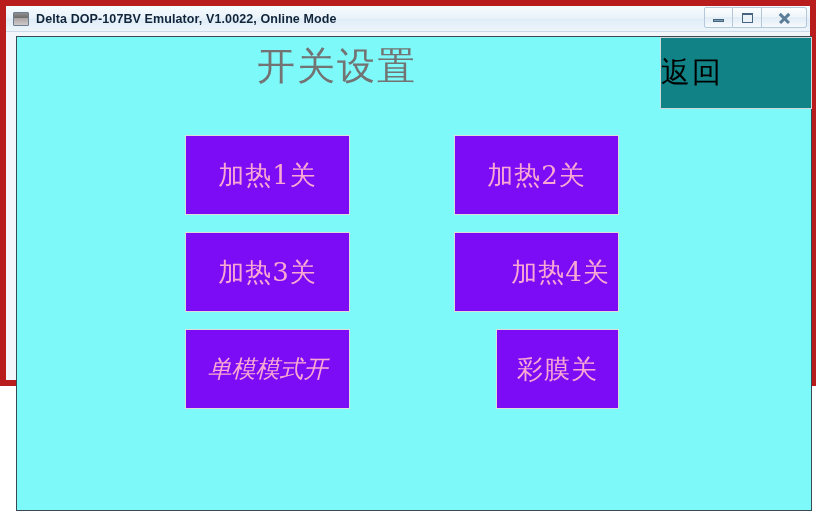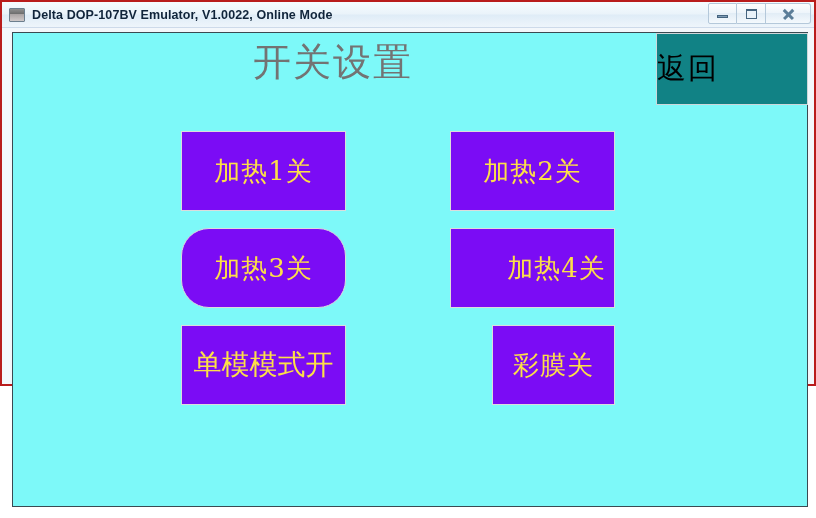--- a/index.html
+++ b/index.html
@@ -14,21 +14,21 @@
     font-family: "Liberation Sans", sans-serif;
   }
 
   
   .window {
     position: absolute;
     left: 0; top: 0;
     width: 816px;
     height: 386px;
     background: #f3f7fb;
-    border: 2px solid #b91c1c;
+    border: 6px solid #b91c1c;
     box-sizing: border-box;
   }
 
   
   .titlebar {
     position: absolute;
     left: 0; top: 0;
     width: 100%;
     height: 26px;
     background: linear-gradient(to bottom, #f6fbfe 0%, #eaf3fa 48%, #dfecf7 52%, #eef5fb 100%);
@@ -182,35 +182,36 @@
     background: #7b0cf5;
     border: 1px solid #dcdcdc;
     box-sizing: border-box;
     display: flex;
     align-items: center;
     justify-content: center;
     cursor: pointer;
   }
   .sw-btn-r1c1 { grid-column: 1; grid-row: 1; }
   .sw-btn-r1c2 { grid-column: 3; grid-row: 1; }
-  .sw-btn-r2c1 { grid-column: 1; grid-row: 3; border-radius: 28px; }
+  .sw-btn-r2c1 { grid-column: 1; grid-row: 3; }
   .sw-btn-r2c2 { grid-column: 3; grid-row: 3; padding-left: 48px; }
   .sw-btn-r3c1 { grid-column: 1; grid-row: 5; }
   .sw-btn-r3c2 { grid-column: 3; grid-row: 5; margin-left: 42px; }
 
   .sw-btn-label {
     font-family: "DejaVu Serif", "Liberation Serif", serif;
     font-size: 26px;
-    color: #fde047;
+    color: #f9a8d4;
     letter-spacing: 1px;
     white-space: nowrap;
   }
   .sw-btn-label.small {
-    font-size: 28px;
+    font-size: 24px;
     letter-spacing: 0px;
+    font-style: italic;
   }
 </style>
 </head>
 <body>
 
 <div class="window">
 
   <div class="titlebar">
     <div class="title-icon"></div>
     <div class="title-text">Delta DOP-107BV Emulator, V1.0022, Online Mode</div>

